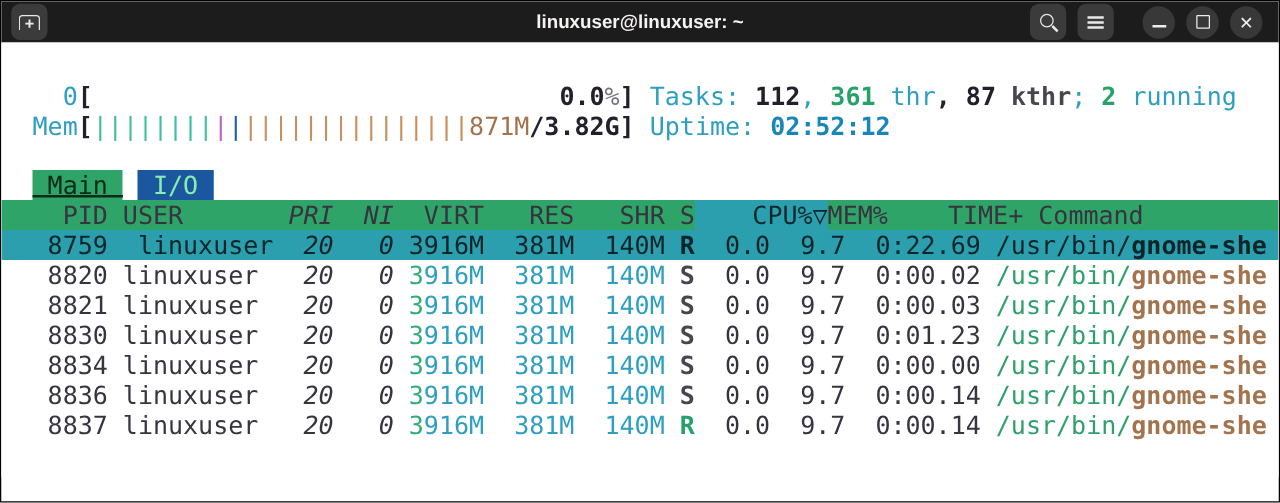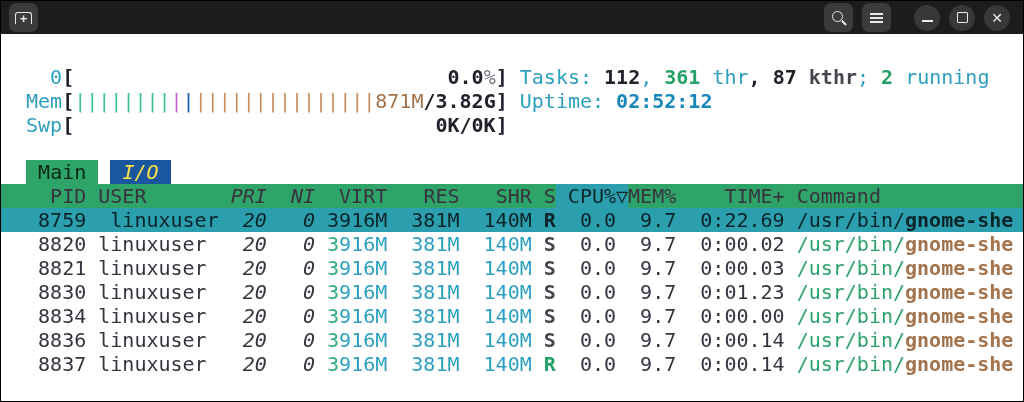--- a/index.html
+++ b/index.html
@@ -38,37 +38,38 @@
   .w10{display:inline-block;width:10ch;}
   .r{text-align:right;}
   .c-cyan{color:var(--cyan);} .c-bcyan{color:var(--bold-cyan);font-weight:bold;}
   .c-bdark{color:var(--dark);font-weight:bold;} .c-gray{color:var(--gray);}
   .c-bgray{color:var(--bold-gray);font-weight:bold;} .c-bgreen{color:var(--green);font-weight:bold;}
   .c-green{color:var(--path-green);} .c-btan{color:var(--tan);font-weight:bold;}
   .c-tan{color:var(--tan);} .c-vgreen{color:var(--virt-green);} .c-vcyan{color:var(--value-cyan);}
   .bar-green{color:var(--bar-green);} .bar-magenta{color:var(--bar-magenta);}
   .bar-blue{color:var(--bar-blue);} .bar-tan{color:var(--bar-tan);}
   .tab{display:inline-block;} 
-  .tab-active{background:var(--header-green);color:#0b2a16;}
-  .tab-inactive{background:var(--tab-blue);color:#fde047;font-style:italic;}
+  .tab-active{background:var(--header-green);color:#0b2a16;text-decoration:underline;}
+  .tab-inactive{background:var(--tab-blue);color:#86efac;}
   .thead{background:var(--header-green);color:#0b2a16;}
-  .sort-cell{display:inline-block;background:var(--sort-teal);color:#0c282c;}
+  .sort-cell{display:inline-block;background:var(--sort-teal);color:#0c282c;padding-left:34px;}
   .row.selected{background:var(--selected-row);}
   .row.selected span{color:#0a2529 !important;text-align:right;}
 </style>
 </head>
 <body>
 
 <div class="window">
   <div class="titlebar">
     <div class="sqbtn tb-left">
       <div class="newtab-glyph">
           <span>+</span>
         </div>
     </div>
+    <div class="tb-title">linuxuser@linuxuser: ~</div>
     <div class="tb-right">
       <div class="sqbtn">
         <div class="search-glyph"></div>
       </div>
       <div class="sqbtn">
         <div class="menu-glyph"></div>
       </div>
       <div class="gap"></div>
       <div class="circbtn">
         <div class="min-glyph"></div>
@@ -79,21 +80,20 @@
       <div class="circbtn">
         <span class="close-glyph">✕</span>
       </div>
     </div>
   </div>
 
   <div class="term">
     <div class="sp1"></div>
     <pre id="cpu0"><span class="c-cyan">   0</span><span class="c-bdark">[</span>                               <span class="c-bdark">0.0</span><span class="c-gray">%</span><span class="c-bdark">]</span> <span class="c-cyan">Tasks: </span><span class="c-bdark">112</span><span class="c-cyan">, </span><span class="c-bgreen">361</span><span class="c-cyan"> thr</span><span class="c-bdark">, </span><span class="c-bdark">87</span><span class="c-bgray"> kthr</span><span class="c-cyan">; </span><span class="c-bgreen">2</span><span class="c-cyan"> running</span></pre>
     <pre id="mem"><span class="c-cyan"> Mem</span><span class="c-bdark">[</span><span class="bar-green">||||||||</span><span class="bar-magenta">|</span><span class="bar-blue">|</span><span class="bar-tan">|||||||||||||||</span><span class="c-tan">871M</span><span class="c-bdark">/3.82G]</span> <span class="c-cyan">Uptime: </span><span class="c-bcyan">02:52:12</span></pre>
-    <pre id="swp"><span class="c-cyan"> Swp</span><span class="c-bdark">[</span>                              <span class="c-bdark">0K/0K</span><span class="c-bdark">]</span></pre>
     <div class="sp2"></div>
     <pre id="tabs"> <span class="tab tab-active"> Main </span> <span class="tab tab-inactive"> I/O </span></pre>
     <pre id="thead" class="thead"><span class="w6 r">PID</span> <span class="w10">USER</span> <span class="w3 r">PRI</span> <span class="w3 r">NI</span> <span class="w5 r">VIRT</span> <span class="w5 r">RES</span> <span class="w5 r">SHR</span> <span class="w1">S</span><span class="sort-cell"><span class="w5 r">CPU%</span><span class="w1">▽</span></span><span class="w4">MEM%</span> <span class="w8 r">TIME+</span> <span>Command</span></pre>
     <div id="rows">
         <pre class="row selected"><span class="w6 r">8759</span> <span class="w10">linuxuser</span> <span class="w3 r">20</span> <span class="w3 r">0</span> <span class="w5 r"><span class="c-vgreen">3</span><span class="c-vcyan">916M</span></span> <span class="w5 r c-vcyan">381M</span> <span class="w5 r c-vcyan">140M</span> <span class="w1 c-bgreen">R</span><span class="w5 r">0.0</span> <span class="w4 r">9.7</span> <span class="w8 r">0:22.69</span> <span><span class="c-green">/usr/bin/</span><span class="c-btan">gnome-she</span></span></pre>
         <pre class="row"><span class="w6 r">8820</span> <span class="w10">linuxuser</span> <span class="w3 r">20</span> <span class="w3 r">0</span> <span class="w5 r"><span class="c-vgreen">3</span><span class="c-vcyan">916M</span></span> <span class="w5 r c-vcyan">381M</span> <span class="w5 r c-vcyan">140M</span> <span class="w1 c-bgray">S</span><span class="w5 r">0.0</span> <span class="w4 r">9.7</span> <span class="w8 r">0:00.02</span> <span><span class="c-green">/usr/bin/</span><span class="c-btan">gnome-she</span></span></pre>
         <pre class="row"><span class="w6 r">8821</span> <span class="w10">linuxuser</span> <span class="w3 r">20</span> <span class="w3 r">0</span> <span class="w5 r"><span class="c-vgreen">3</span><span class="c-vcyan">916M</span></span> <span class="w5 r c-vcyan">381M</span> <span class="w5 r c-vcyan">140M</span> <span class="w1 c-bgray">S</span><span class="w5 r">0.0</span> <span class="w4 r">9.7</span> <span class="w8 r">0:00.03</span> <span><span class="c-green">/usr/bin/</span><span class="c-btan">gnome-she</span></span></pre>
         <pre class="row"><span class="w6 r">8830</span> <span class="w10">linuxuser</span> <span class="w3 r">20</span> <span class="w3 r">0</span> <span class="w5 r"><span class="c-vgreen">3</span><span class="c-vcyan">916M</span></span> <span class="w5 r c-vcyan">381M</span> <span class="w5 r c-vcyan">140M</span> <span class="w1 c-bgray">S</span><span class="w5 r">0.0</span> <span class="w4 r">9.7</span> <span class="w8 r">0:01.23</span> <span><span class="c-green">/usr/bin/</span><span class="c-btan">gnome-she</span></span></pre>
         <pre class="row"><span class="w6 r">8834</span> <span class="w10">linuxuser</span> <span class="w3 r">20</span> <span class="w3 r">0</span> <span class="w5 r"><span class="c-vgreen">3</span><span class="c-vcyan">916M</span></span> <span class="w5 r c-vcyan">381M</span> <span class="w5 r c-vcyan">140M</span> <span class="w1 c-bgray">S</span><span class="w5 r">0.0</span> <span class="w4 r">9.7</span> <span class="w8 r">0:00.00</span> <span><span class="c-green">/usr/bin/</span><span class="c-btan">gnome-she</span></span></pre>
         <pre class="row"><span class="w6 r">8836</span> <span class="w10">linuxuser</span> <span class="w3 r">20</span> <span class="w3 r">0</span> <span class="w5 r"><span class="c-vgreen">3</span><span class="c-vcyan">916M</span></span> <span class="w5 r c-vcyan">381M</span> <span class="w5 r c-vcyan">140M</span> <span class="w1 c-bgray">S</span><span class="w5 r">0.0</span> <span class="w4 r">9.7</span> <span class="w8 r">0:00.14</span> <span><span class="c-green">/usr/bin/</span><span class="c-btan">gnome-she</span></span></pre>

